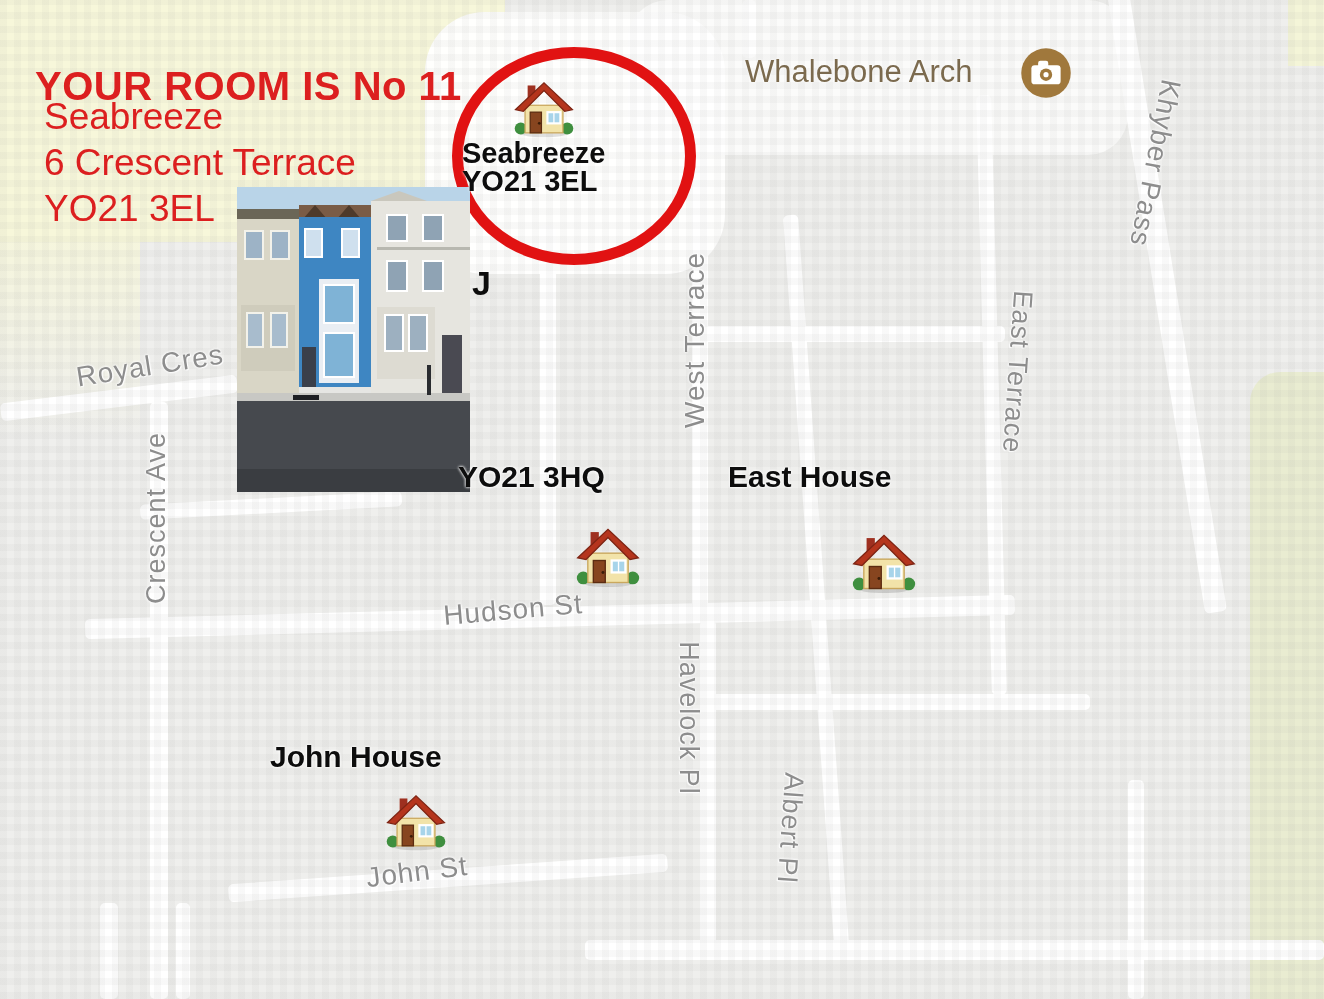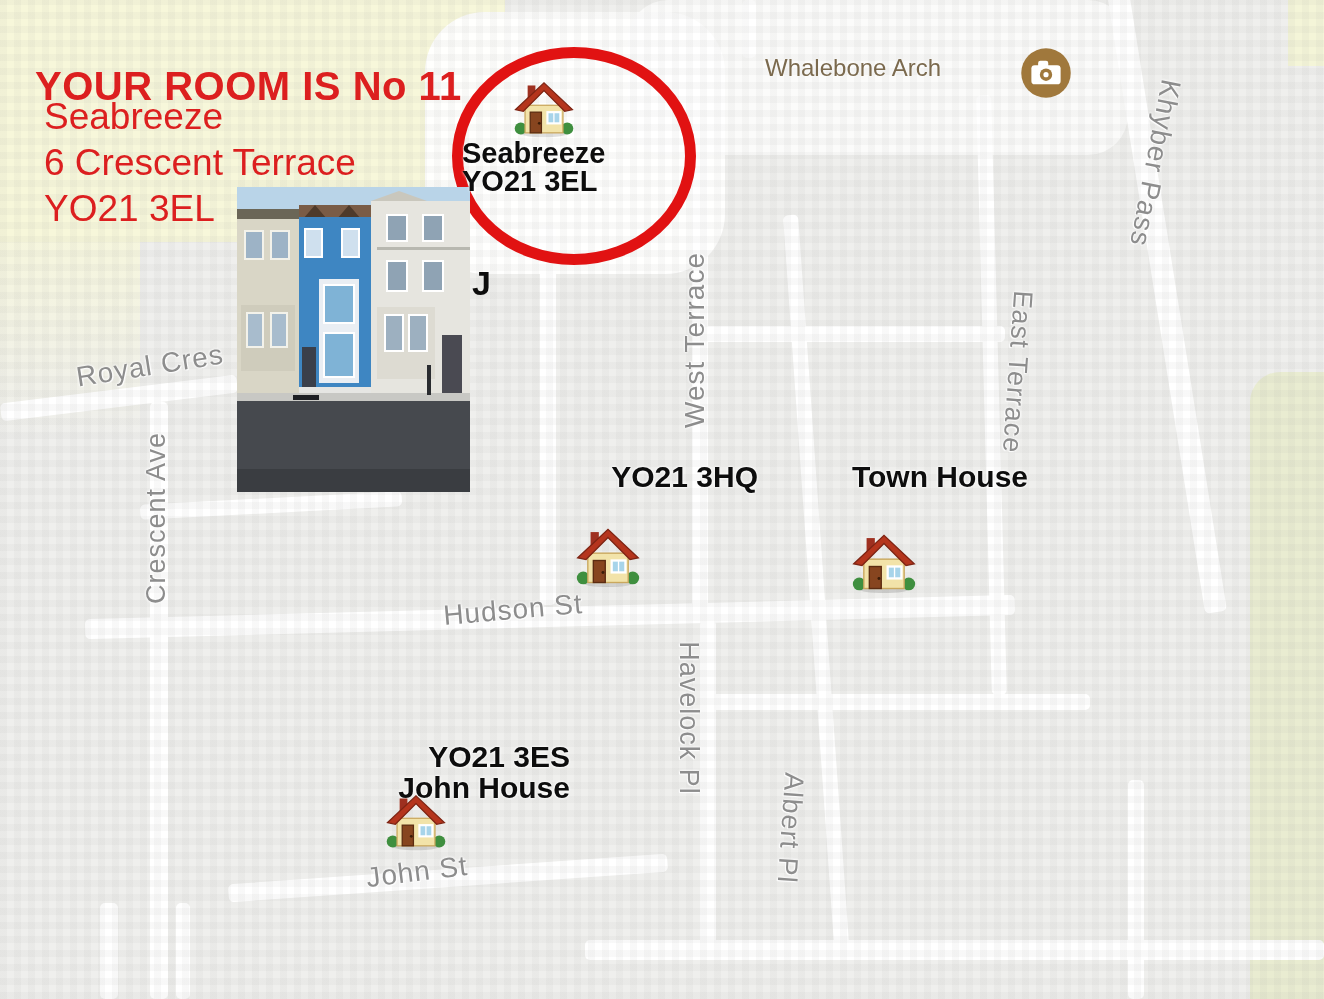--- a/index.html
+++ b/index.html
@@ -24,31 +24,31 @@
       repeating-linear-gradient(90deg, rgba(160,160,158,.07) 0 7px, transparent 7px 14px);}
   
   .road{position:absolute;background:#ffffff;border-radius:5px;z-index:2;}
   
   .street{
     position:absolute; z-index:4; color:#8d8d8d; font-size:27px; letter-spacing:1px;
     white-space:nowrap; transform-origin:center;
     text-shadow:0 0 3px #fff, 0 0 3px #fff, 1px 1px 0 rgba(255,255,255,.8);
   }
   
-  .poi-label{position:absolute;left:745px;top:54px;z-index:5;color:#7b6a4e;font-size:24px;
-    white-space:nowrap;text-shadow:0 0 3px #fff;margin-left:20px;}
+  .poi-label{position:absolute;left:745px;top:54px;z-index:5;color:#7b6a4e;font-size:31px;
+    white-space:nowrap;text-shadow:0 0 3px #fff;}
   .poi-icon{position:absolute;left:1019px;top:46px;width:54px;height:54px;z-index:5;}
   
   .circle{position:absolute;left:452px;top:47px;width:222px;height:196px;z-index:6;
     border:11px solid #e11212;border-radius:50%;}
   
   .photo{position:absolute;left:237px;top:187px;width:233px;height:305px;z-index:7;display:block;}
   
   .house{position:absolute;z-index:8;}
-  .marker-label{position:absolute;z-index:8;text-align:right;color:#0d0d0d;font-weight:bold;
+  .marker-label{position:absolute;z-index:8;text-align:left;color:#0d0d0d;font-weight:bold;
     font-size:30px;line-height:31px;white-space:nowrap;
     text-shadow:0 0 3px rgba(255,255,255,.95), 0 0 3px rgba(255,255,255,.95);}
   .highlight-label{position:absolute;left:462px;top:139px;z-index:8;color:#0d0d0d;font-weight:bold;
     font-size:29px;line-height:28px;white-space:nowrap;text-shadow:0 0 3px rgba(255,255,255,.95);}
   .partial-j{position:absolute;left:472px;top:264px;z-index:6;color:#0d0d0d;font-weight:bold;font-size:34px;}
   
   .headline{position:absolute;left:35px;top:34px;z-index:9;color:#dc1f1f;font-weight:bold;
     font-size:40px;letter-spacing:.5px;white-space:nowrap;margin-top:30px;}
   .address{position:absolute;left:44px;top:94px;z-index:9;color:#dc1f1f;font-size:37px;line-height:46px;white-space:nowrap;}
 </style>
@@ -179,28 +179,27 @@
   </div>
 
   <div class="marker-label" style="left:458px;top:461px;width:300px">
     <div>YO21 3HQ</div>
   </div>
   <svg class="house" style="left:575px;top:522px;width:66px;height:66px">
       <use href="#sym-house"></use>
     </svg>
 
   <div class="marker-label" style="left:728px;top:461px;width:300px">
-    <div>Town House</div>
+    <div>East House</div>
   </div>
   <svg class="house" style="left:851px;top:528px;width:66px;height:66px">
       <use href="#sym-house"></use>
     </svg>
 
   <div class="marker-label" style="left:270px;top:741px;width:300px">
-    <div>YO21 3ES</div>
     <div>John House</div>
   </div>
   <svg class="house" style="left:385px;top:789px;width:62px;height:62px">
       <use href="#sym-house"></use>
     </svg>
 
   <div class="headline">YOUR ROOM IS No 11</div>
   <div class="address">
     <div>Seabreeze</div>
     <div>6 Crescent Terrace</div>

